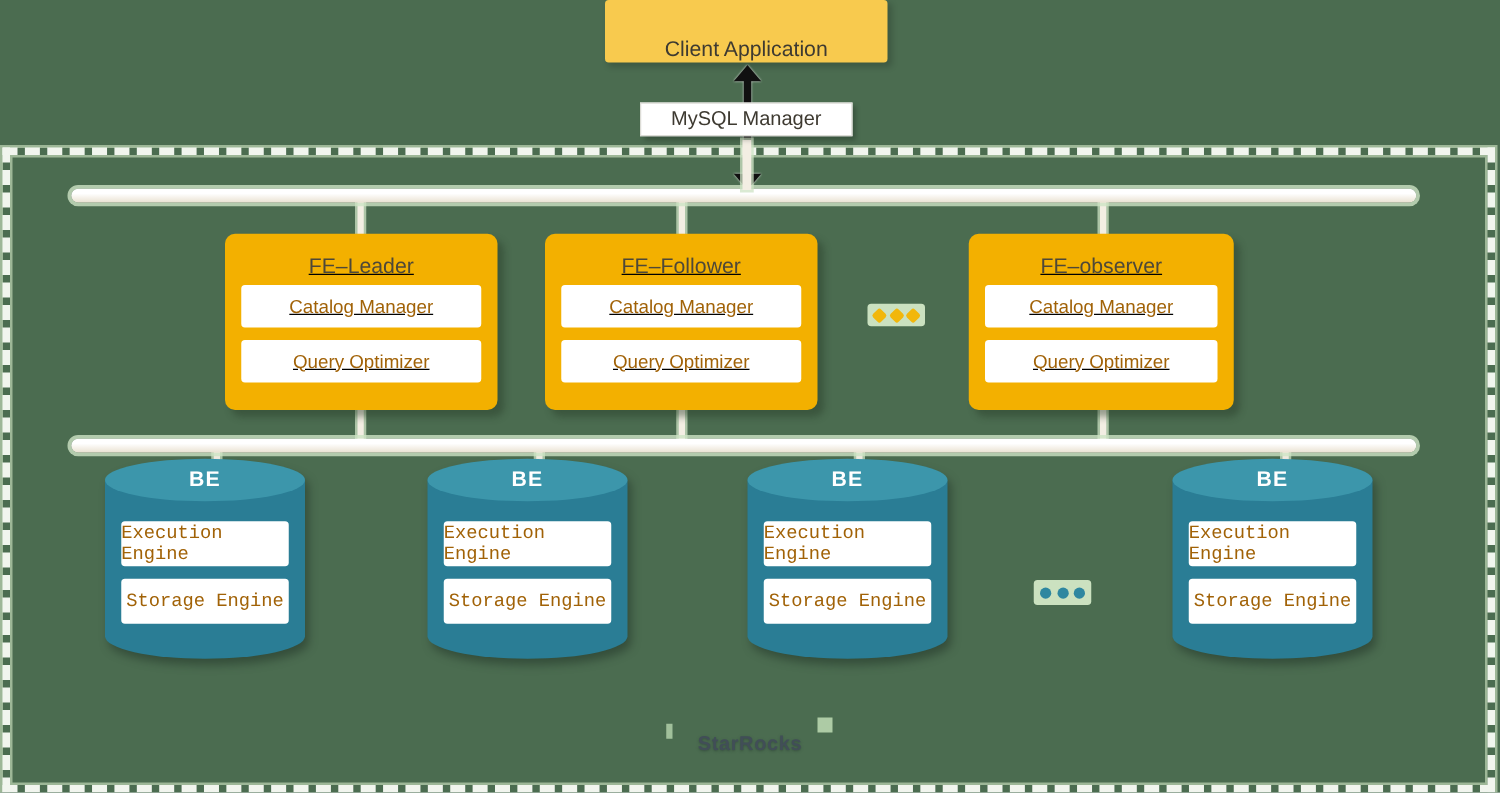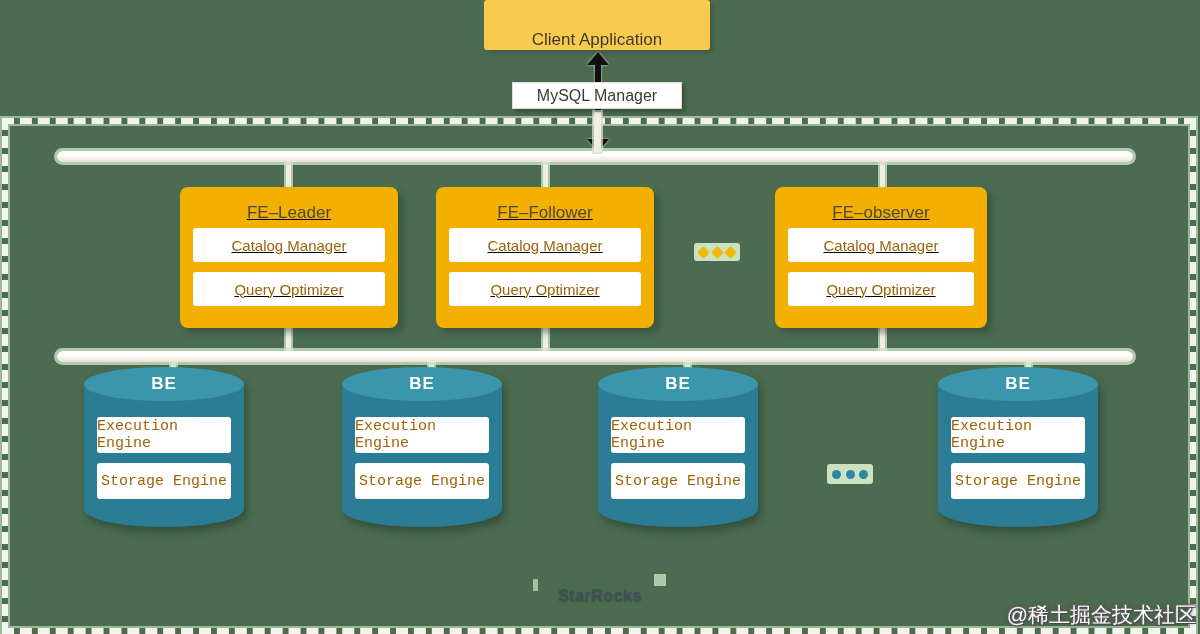--- a/index.html
+++ b/index.html
@@ -185,15 +185,14 @@
 
   <div class="abs dots dots-be">
     <div class="dot-circle"></div>
     <div class="dot-circle"></div>
     <div class="dot-circle"></div>
   </div>
 
   <div class="abs brand-mark-l"></div>
   <div class="abs brand">StarRocks</div>
   <div class="abs brand-mark-r"></div>
-  <div class="abs watermark">@稀土掘金技术社区</div>
 
 </div>
 
 </body></html>

